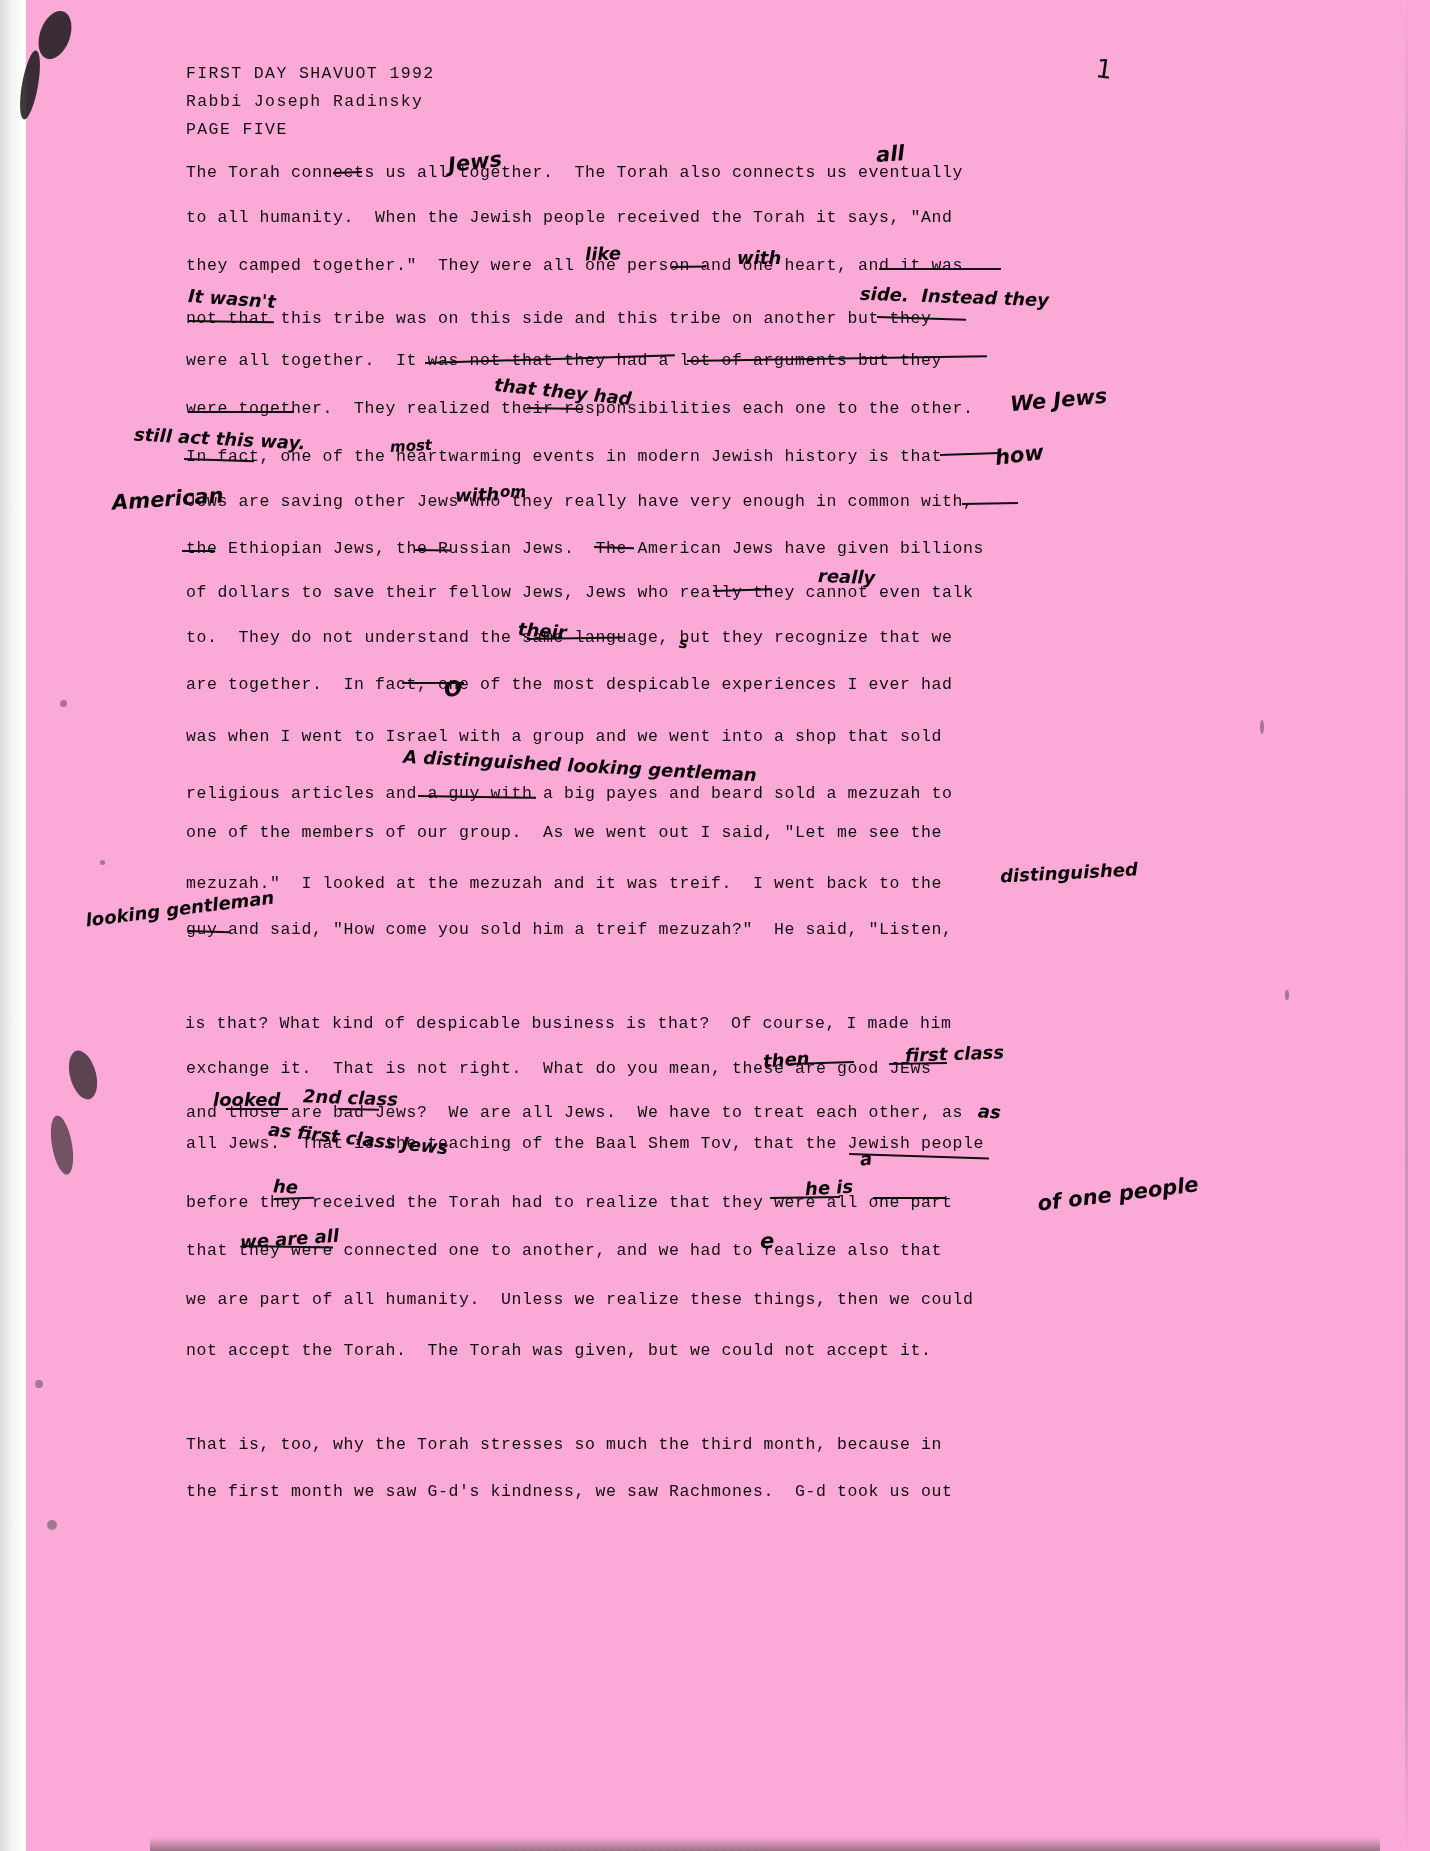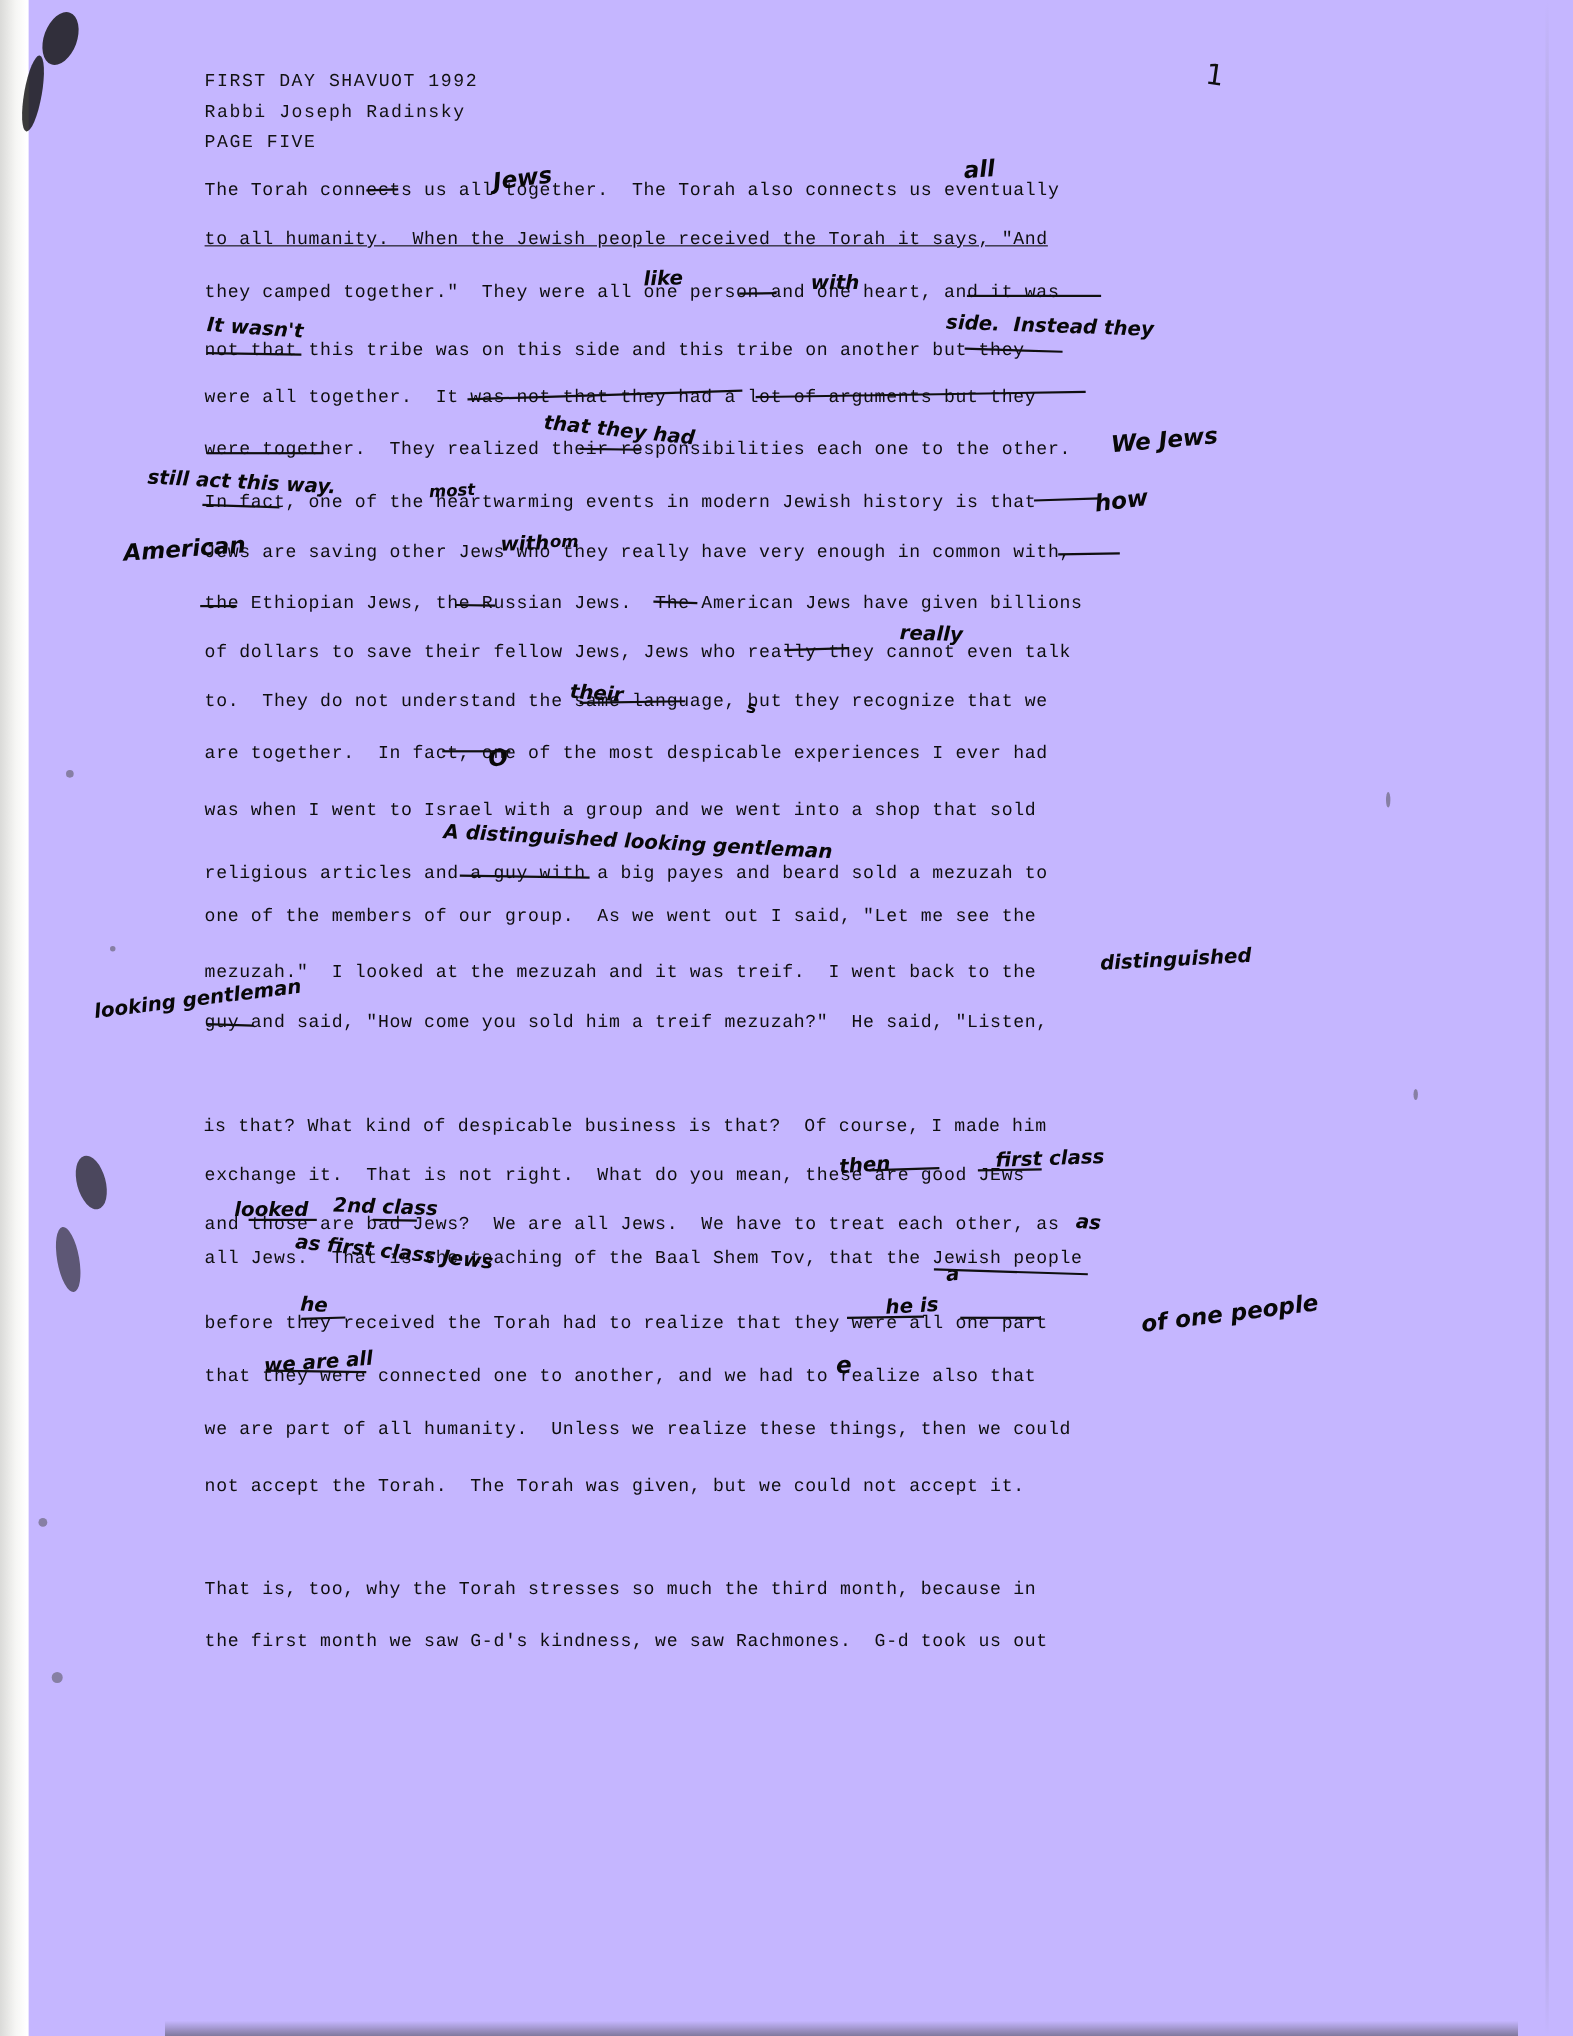--- a/index.html
+++ b/index.html
@@ -4,21 +4,21 @@
 <style>
   html, body {
     margin: 0;
     padding: 0;
     background: #f2f2f0;
   }
   .page {
     position: relative;
     width: 1430px;
     height: 1851px;
-    background: #c4b5fd;
+    background: #f9a8d4;
     overflow: hidden;
     filter: contrast(1.02);
   }
   
   .scan-left-edge {
     position: absolute;
     left: 0; top: 0;
     width: 26px; height: 1851px;
     background: linear-gradient(to right, #d8d8d6 0%, #f4f4f2 55%, #ffffff 100%);
   }
@@ -112,21 +112,21 @@
   <div class="speckle" style="left:35px;top:1380px;width:8px;height:8px;"></div>
   <div class="right-edge-line"></div>
   <div class="bottom-band"></div>
 
   <div class="header-line" style="left:186px;top:64px;">FIRST DAY SHAVUOT 1992</div>
   <div class="header-line" style="left:186px;top:92px;">Rabbi Joseph Radinsky</div>
   <div class="header-line" style="left:186px;top:120px;">PAGE FIVE</div>
   <div class="pagemark" style="left:1096px;top:54px;">1</div>
 
   <div class="typed" style="left:186px;top:165px;">The Torah connects us all together.  The Torah also connects us eventually</div>
-  <div class="typed" style="left:186px;top:210px;text-decoration:underline;">to all humanity.  When the Jewish people received the Torah it says, "And</div>
+  <div class="typed" style="left:186px;top:210px;">to all humanity.  When the Jewish people received the Torah it says, "And</div>
   <div class="typed" style="left:186px;top:258px;">they camped together."  They were all one person and one heart, and it was</div>
   <div class="typed" style="left:186px;top:311px;">not that this tribe was on this side and this tribe on another but they</div>
   <div class="typed" style="left:186px;top:353px;">were all together.  It was not that they had a lot of arguments but they</div>
   <div class="typed" style="left:186px;top:401px;">were together.  They realized their responsibilities each one to the other.</div>
   <div class="typed" style="left:186px;top:449px;">In fact, one of the heartwarming events in modern Jewish history is that</div>
   <div class="typed" style="left:186px;top:494px;">Jews are saving other Jews who they really have very enough in common with,</div>
   <div class="typed" style="left:186px;top:541px;">the Ethiopian Jews, the Russian Jews.  The American Jews have given billions</div>
   <div class="typed" style="left:186px;top:585px;">of dollars to save their fellow Jews, Jews who really they cannot even talk</div>
   <div class="typed" style="left:186px;top:630px;">to.  They do not understand the same language, but they recognize that we</div>
   <div class="typed" style="left:186px;top:677px;">are together.  In fact, one of the most despicable experiences I ever had</div>

